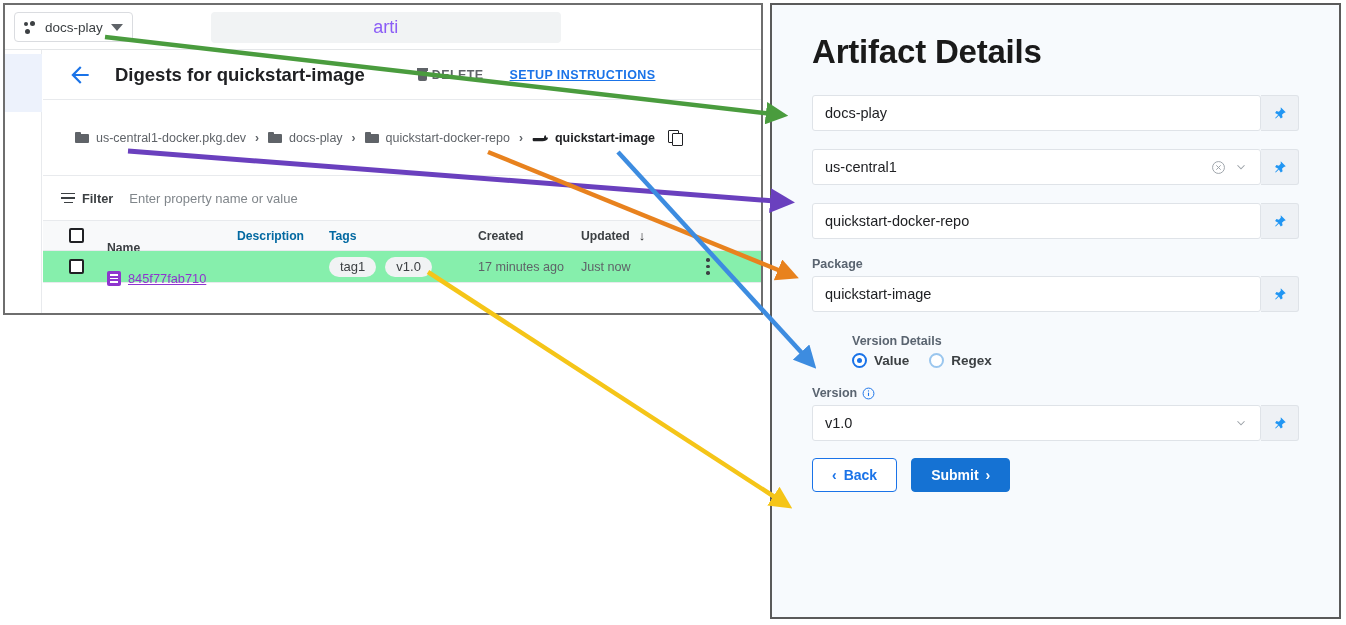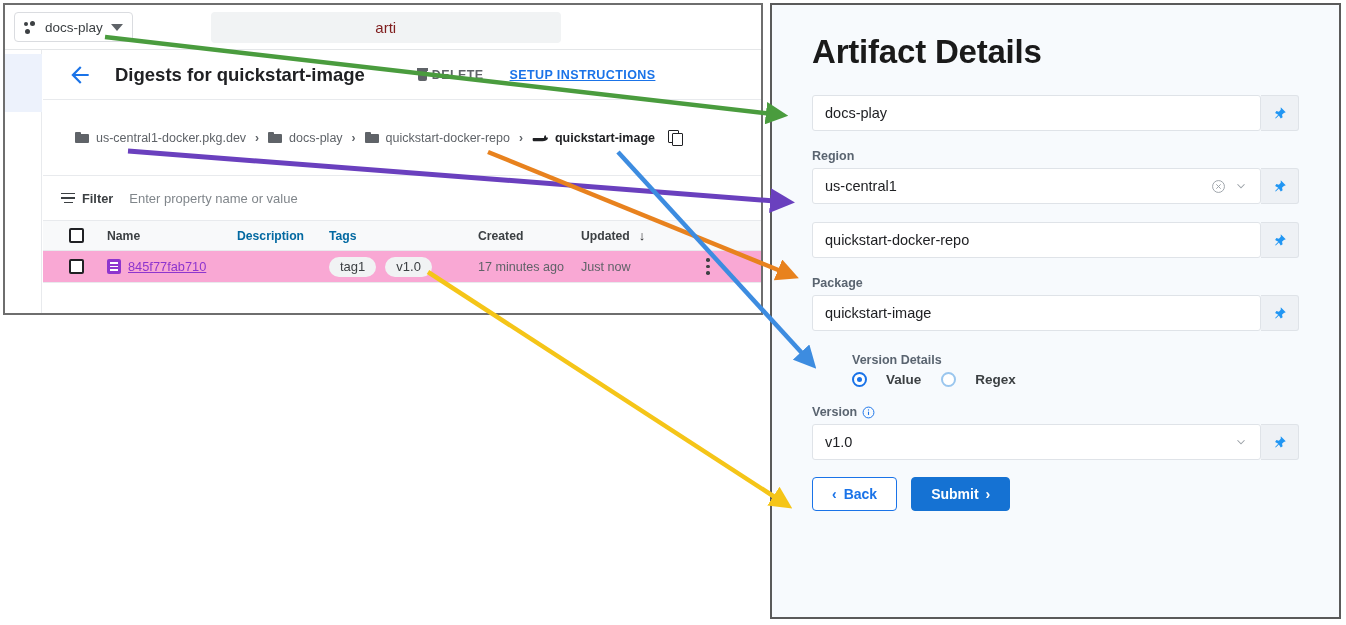--- a/index.html
+++ b/index.html
@@ -42,21 +42,21 @@
   .proj-label { font-size: 13.5px; color: #3c4043; }
   .caret-down {
     width: 0; height: 0; border-left: 6px solid transparent;
     border-right: 6px solid transparent; border-top: 7px solid #5f6368;
   }
   .searchbox {
     margin-left: 78px; width: 350px; height: 31px;
     background: #f1f3f4; border-radius: 4px;
     display: flex; align-items: center; justify-content: center;
   }
-  .searchbox span { font-size: 15px; color: #7f1d1d; }
+  .searchbox span { font-size: 18px; color: #8b5cf6; }
 
   
   .rail {
     position: absolute; left: 0; top: 45px; width: 37px; bottom: 0;
     background: #ffffff; border-right: 1px solid #e8eaed;
   }
   .rail-active {
     position: absolute; left: 0; top: 49px; width: 37px; height: 58px;
     background: #edf2fc;
   }
@@ -134,25 +134,25 @@
   .filter-lbl { font-size: 12.8px; font-weight: bold; color: #3c4043; }
   .filter-ph { font-size: 13px; color: #80868b; margin-left: 9px; }
 
   
   .thead {
     position: absolute; left: 38px; top: 216px; right: 0; height: 30px;
     background: #f8f9fa; border-bottom: 1px solid #e8eaed;
   }
   .trow {
     position: absolute; left: 38px; top: 246px; right: 0; height: 32px;
-    background: #f9a8d4; border-bottom: 1px solid #e8eaed;
+    background: #86efac; border-bottom: 1px solid #e8eaed;
   }
   .cell { position: absolute; top: 0; height: 100%; display: flex; align-items: center; }
   .c-chk   { left: 20px;  width: 26px; justify-content: center; }
-  .c-name  { left: 64px;  }
+  .c-name  { left: 64px; margin-top: 12px;  }
   .c-desc  { left: 194px; }
   .c-tags  { left: 286px; }
   .c-created { left: 435px; }
   .c-updated { left: 538px; }
   .c-menu  { left: 650px; width: 30px; justify-content: center; }
   .th { font-size: 12.2px; font-weight: bold; color: #3c4043; white-space: nowrap; }
   .th.dim { color: #0369a1; }
   .td { font-size: 12.6px; color: #5f6368; white-space: nowrap; }
   .checkbox {
     width: 15px; height: 15px; border: 2px solid #202124; border-radius: 2px;
@@ -196,21 +196,21 @@
     display: flex; align-items: center; padding: 0 12px; gap: 8px;
   }
   .input-val { flex: 1; font-size: 14.5px; color: #202124; }
   .pin-btn {
     width: 38px; background: #eef1f5; border: 1px solid #dfe3e8;
     border-left: none; border-radius: 0 3px 3px 0;
     display: flex; align-items: center; justify-content: center; cursor: pointer;
   }
   .clear-ic, .chev-ic { flex: 0 0 auto; cursor: pointer; }
   .radio-row { display: flex; align-items: center; gap: 10px; margin-top: 4px; }
-  .radio { display: flex; align-items: center; gap: 19px; cursor: pointer; margin-right: 10px; }
+  .radio { display: flex; align-items: center; gap: 7px; cursor: pointer; margin-right: 10px; }
   .radio-dot {
     width: 15px; height: 15px; border-radius: 50%;
     border: 2.4px solid #9ac6ee; background: #fff; position: relative; flex:0 0 15px;
   }
   .radio-dot.on { border-color: #1a73e8; }
   .radio-dot.on::after {
     content: ""; position: absolute; left: 2.6px; top: 2.6px;
     width: 5.5px; height: 5.5px; border-radius: 50%; background: #1a73e8;
   }
   .radio-txt { font-size: 13.5px; font-weight: bold; color: #3c4043; }
@@ -370,21 +370,20 @@
         </div>
         <div class="pin-btn">
           <svg width="15" height="15" viewBox="0 0 24 24">
             <path d="M14 2l8 8-3 1-3 3 1 4-3 2-3-5-5 5-1-1 5-5-5-3 2-3 4 1 3-3z" fill="#2196f3"></path>
           </svg>
         </div>
       </div>
     </div>
 
     <div class="field-block">
-      <div class="field-label">Region</div>
       <div class="input-row">
         <div class="input-box">
           <span class="input-val">us-central1</span>
           <svg class="clear-ic" width="15" height="15" viewBox="0 0 24 24">
             <circle cx="12" cy="12" r="9.5" fill="none" stroke="#9aa0a6" stroke-width="1.5"></circle>
             <path d="M8.5 8.5l7 7M15.5 8.5l-7 7" stroke="#9aa0a6" stroke-width="1.5"></path>
           </svg>
           <svg class="chev-ic" width="14" height="14" viewBox="0 0 24 24">
             <path d="M6 9l6 6 6-6" fill="none" stroke="#9aa0a6" stroke-width="1.8"></path>
           </svg>

